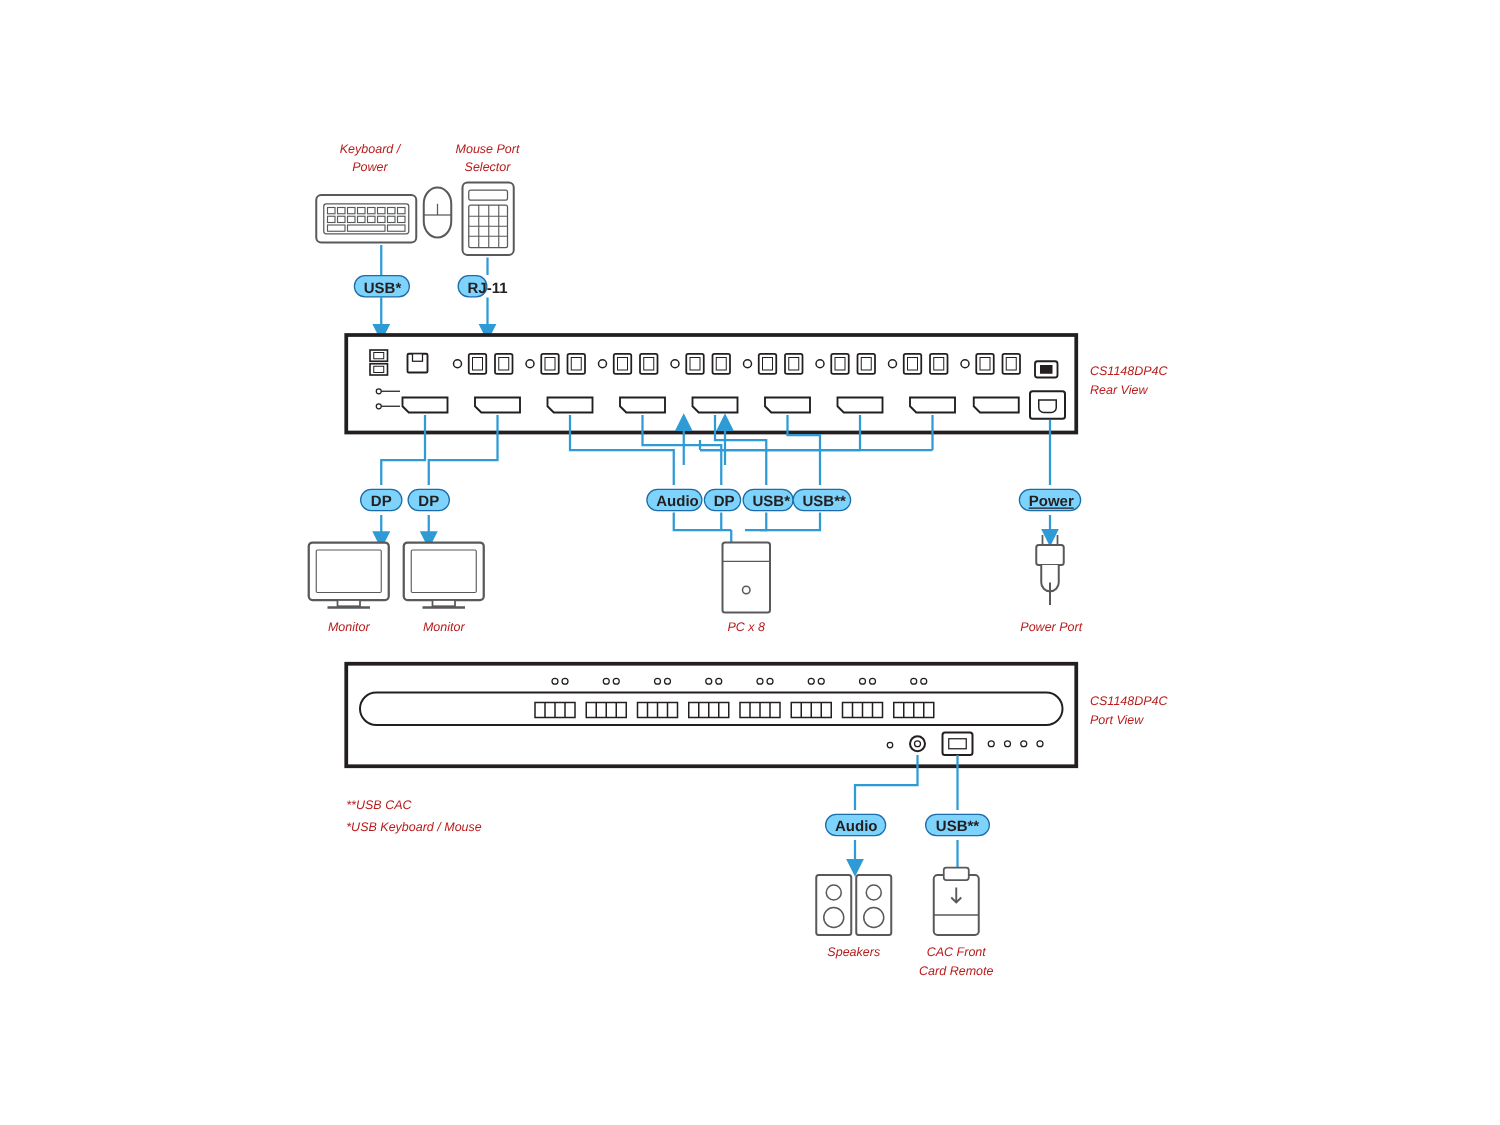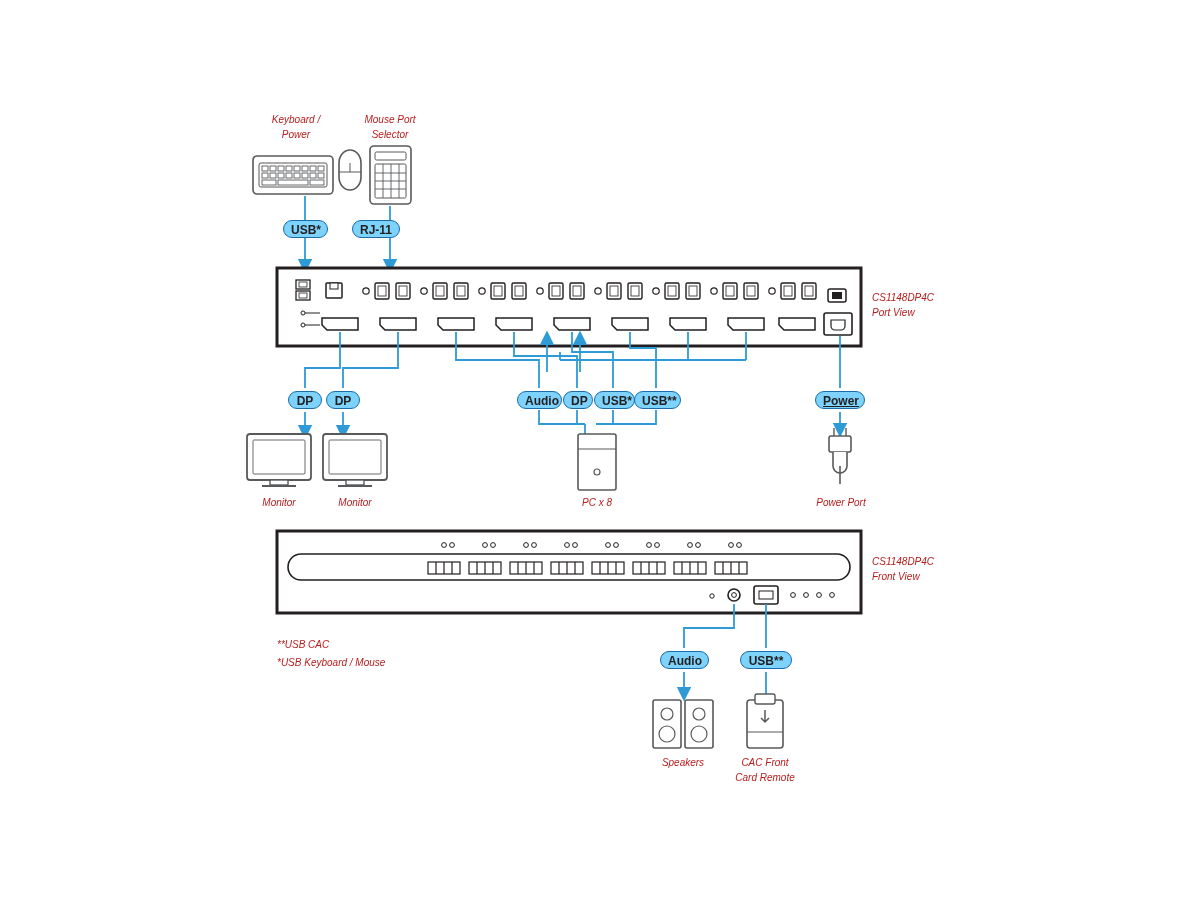--- a/index.html
+++ b/index.html
@@ -374,40 +374,40 @@
       <rect x="755" y="694" width="20" height="10" rx="2" fill="#ffffff" stroke="#58595b" stroke-width="1.4"></rect>
       <line x1="747" y1="732" x2="783" y2="732" stroke="#58595b" stroke-width="1.2"></line>
       <path d="M765,710 v12 m-4,-4 l4,4 l4,-4" fill="none" stroke="#58595b" stroke-width="1.5"></path>
     </g>
   </svg>
 
   <div class="lbl center" style="left:240px; top:112px; width:112px;"><span>Keyboard /</span><br><span>Power</span></div>
   <div class="lbl center" style="left:337px; top:112px; width:106px;"><span>Mouse Port</span><br><span>Selector</span></div>
 
   <div class="pill" style="left:283px; top:220px; width:45px;">USB*</div>
-  <div class="pill" style="left:352px; top:220px; width:48px;">RJ-11</div>
-
-  <div class="lbl" style="left:872px; top:290px;"><span>CS1148DP4C</span><br><span>Port View</span></div>
+  <div class="pill" style="left:366px; top:220px; width:24px;">RJ-11</div>
+
+  <div class="lbl" style="left:872px; top:290px;"><span>CS1148DP4C</span><br><span>Rear View</span></div>
 
   <div class="pill" style="left:288px; top:391px; width:34px;">DP</div>
   <div class="pill" style="left:326px; top:391px; width:34px;">DP</div>
 
   <div class="pill" style="left:517px; top:391px; width:45px;">Audio</div>
   <div class="pill" style="left:563px; top:391px; width:30px;">DP</div>
   <div class="pill" style="left:594px; top:391px; width:41px;">USB*</div>
   <div class="pill" style="left:634px; top:391px; width:47px;">USB**</div>
 
   <div class="pill" style="left:815px; top:391px; width:50px;text-decoration:underline;">Power</div>
 
   <div class="lbl center" style="left:244px; top:495px; width:70px;">Monitor</div>
   <div class="lbl center" style="left:320px; top:495px; width:70px;">Monitor</div>
   <div class="lbl center" style="left:562px; top:495px; width:70px;">PC x 8</div>
   <div class="lbl center" style="left:790px; top:495px; width:102px;">Power Port</div>
 
-  <div class="lbl" style="left:872px; top:554px;"><span>CS1148DP4C</span><br><span>Front View</span></div>
+  <div class="lbl" style="left:872px; top:554px;"><span>CS1148DP4C</span><br><span>Port View</span></div>
 
   <div class="lbl" style="left:277px; top:623px;margin-top:32px;">*USB Keyboard / Mouse</div>
   <div class="lbl" style="left:277px; top:637px;text-align:right;">**USB CAC</div>
 
   <div class="pill" style="left:660px; top:651px; width:49px;">Audio</div>
   <div class="pill" style="left:740px; top:651px; width:52px;">USB**</div>
 
   <div class="lbl center" style="left:643px; top:755px; width:80px;">Speakers</div>
   <div class="lbl center" style="left:715px; top:755px; width:100px;"><span>CAC Front</span><br><span>Card Remote</span></div>
 </div>

